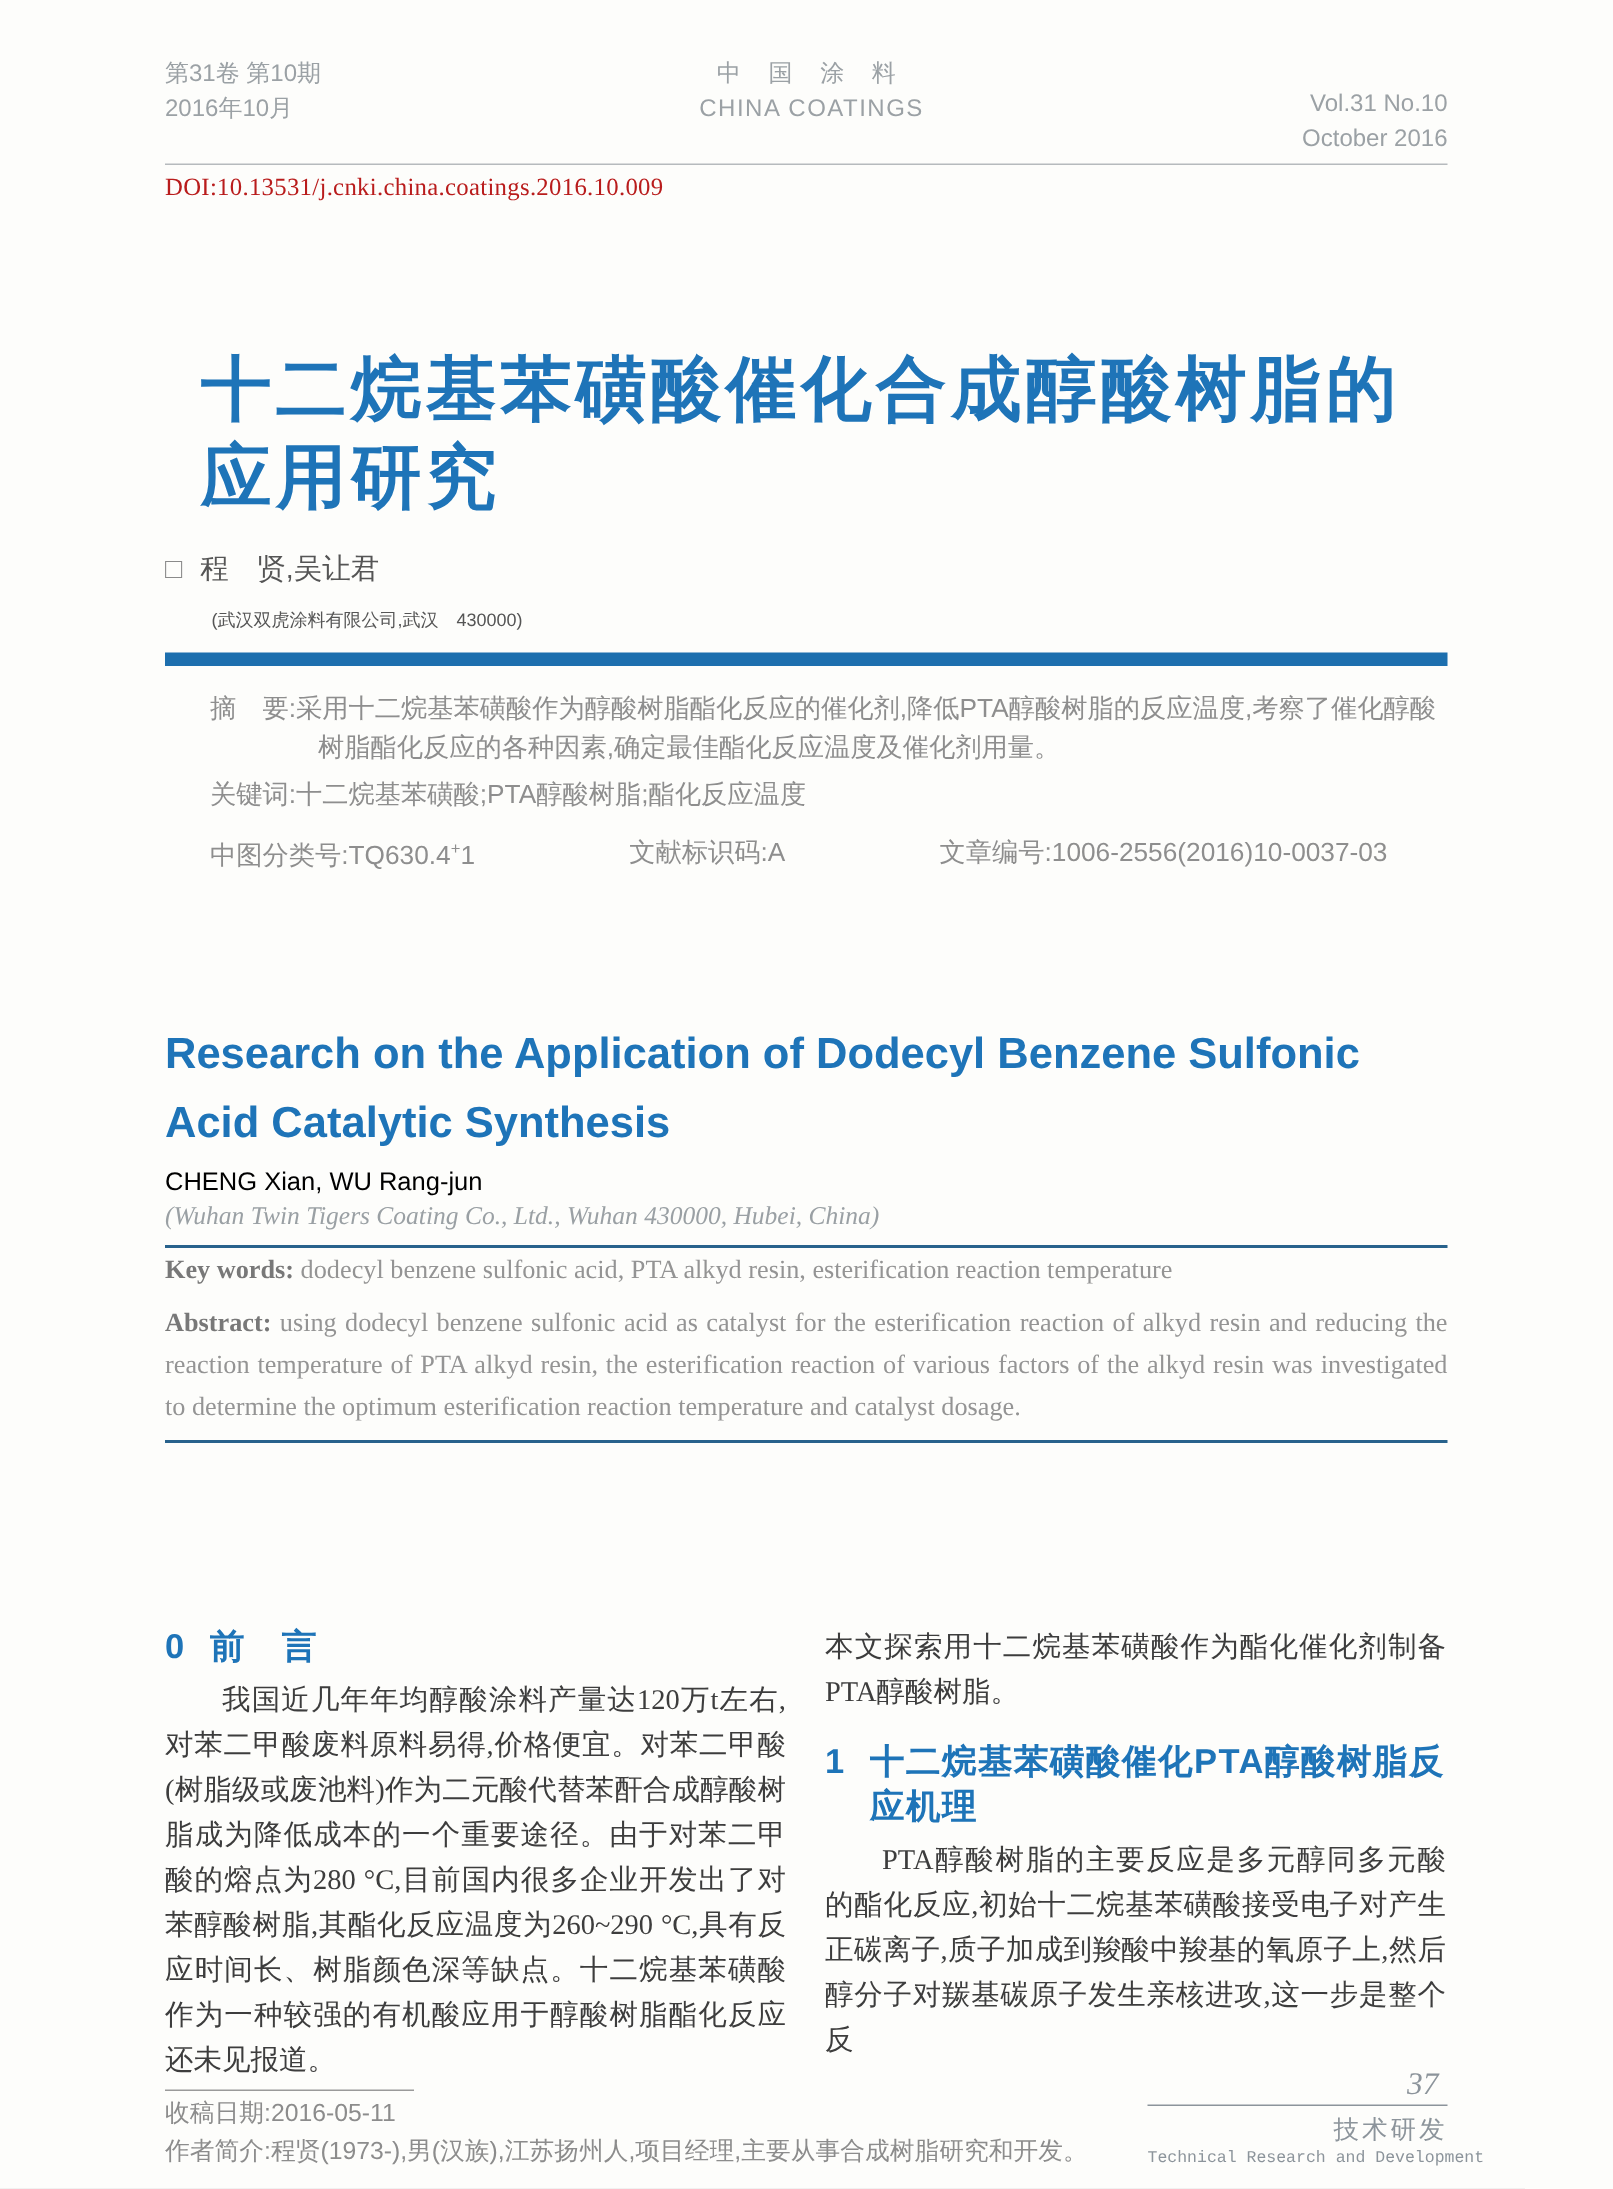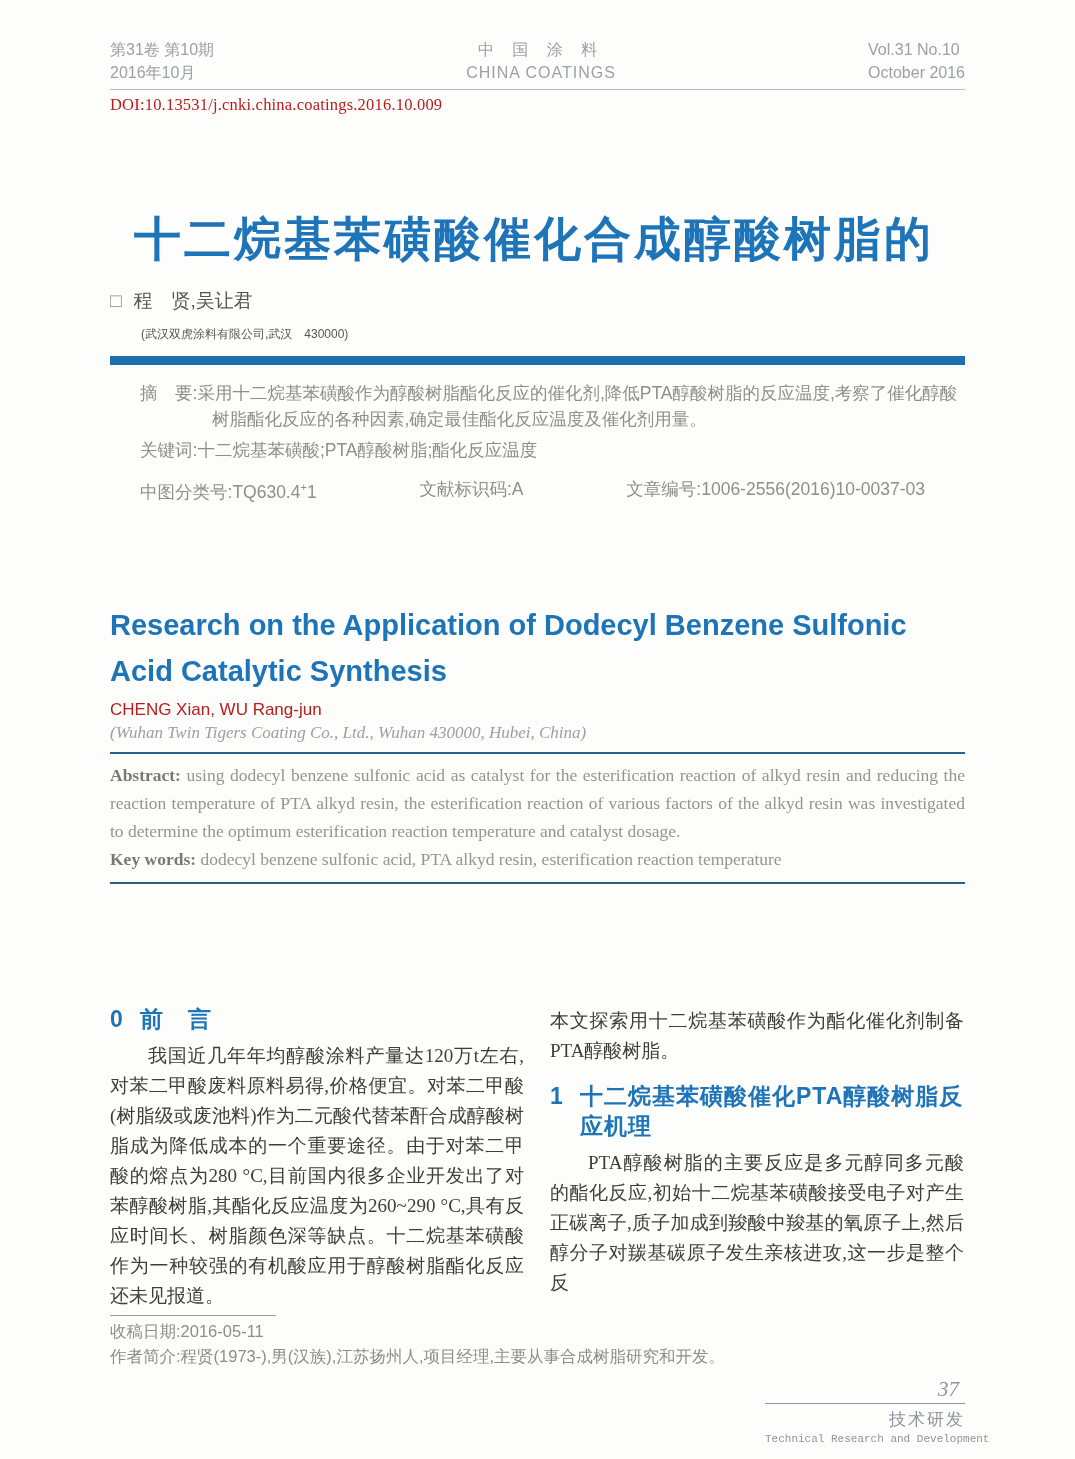--- a/index.html
+++ b/index.html
@@ -11,21 +11,21 @@
     font-family:"Liberation Serif","DejaVu Serif",serif;
     color:#3c3c3c;
   }
   
   .jheader { display:flex; justify-content:space-between; align-items:flex-start;
     font-family:"Liberation Sans","DejaVu Sans",sans-serif;
     color:#9ba1a5; font-size:16px; line-height:23px; }
   .jheader .hcol { white-space:nowrap; }
   .jheader .hcenter { text-align:center; letter-spacing:1px; }
   .jheader .hcenter .cn { letter-spacing:7px; }
-  .jheader .hright { text-align:left; }
+  .jheader .hright { text-align:right;margin-top:20px; }
   .header-rule { border:none; border-top:1.5px solid #b6babd; margin-top:5px; }
   .doi-line { margin-top:5px; font-size:16.5px; color:#b91c1c; letter-spacing:0.2px; }
 
   
   .title-cn { margin-top:94px; color:#1e74b8; font-family:"Liberation Sans","DejaVu Sans",sans-serif;
     font-weight:bold; font-size:47px; line-height:59px; letter-spacing:3px;margin-left:24px; }
   .authors-cn { margin-top:20px; font-family:"Liberation Sans","DejaVu Sans",sans-serif;
     font-size:19px; line-height:26px; color:#555; }
   .authors-cn .marker { color:#8a8a8a; margin-right:12px; }
   .affil-cn { margin-top:8px; padding-left:31px; font-family:"Liberation Sans","DejaVu Sans",sans-serif;
@@ -38,21 +38,21 @@
     color:#8e8e8e; font-size:17.5px; line-height:26px; }
   .hang { padding-left:72px; text-indent:-72px; }
   .cn-abs .row2 { margin-top:5px; }
   .cn-meta { display:flex; justify-content:space-between; margin-top:11px; padding-right:34px;align-items:center; }
   .cn-meta sup { font-size:11px; }
 
   
   .title-en { margin-top:97px; color:#1e74b8; font-family:"Liberation Sans","DejaVu Sans",sans-serif;
     font-weight:bold; font-size:29px; line-height:46px; white-space:nowrap; }
   .authors-en { margin-top:6px; font-family:"Liberation Sans","DejaVu Sans",sans-serif;
-    font-size:17px; color:#b91c1c; }
+    font-size:17px; color:#000000; }
   .affil-en { margin-top:3px; font-style:italic; font-size:17px; color:#9aa0a4; }
   .thin-blue-rule { border:none; border-top:2px solid #28628c; margin-top:9px; }
   .en-abs { margin-top:7px; color:#949494; font-size:17.5px; line-height:28px; text-align:justify; }
   .en-abs b { color:#787878; }
   .en-kw { margin-top:0; }
 
   
   .columns { display:flex; gap:26px; margin-top:120px; }
   .col { width:414px; }
   .sec-head { display:flex; color:#1e74b8; font-family:"Liberation Sans","DejaVu Sans",sans-serif;
@@ -94,20 +94,21 @@
     <div class="hcol hright">
       <div>Vol.31  No.10</div>
       <div>October 2016</div>
     </div>
   </div>
   <hr class="header-rule">
   <div class="doi-line">DOI:10.13531/j.cnki.china.coatings.2016.10.009</div>
 
   <h1 class="title-cn">
     <div>十二烷基苯磺酸催化合成醇酸树脂的</div>
+    <div>应用研究</div>
   </h1>
 
   <div class="authors-cn">
     <span class="marker">□</span><span>程　贤,吴让君</span>
   </div>
   <div class="affil-cn">(武汉双虎涂料有限公司,武汉　430000)</div>
 
   <div class="blue-bar"></div>
 
   <div class="cn-abs">
@@ -126,25 +127,25 @@
 
   <h2 class="title-en">
     <div>Research on the Application of Dodecyl Benzene Sulfonic</div>
     <div>Acid Catalytic Synthesis</div>
   </h2>
   <div class="authors-en">CHENG Xian, WU Rang-jun</div>
   <div class="affil-en">(Wuhan Twin Tigers Coating Co., Ltd., Wuhan 430000, Hubei, China)</div>
 
   <hr class="thin-blue-rule">
 
+  <div class="en-abs en-kw">
+    <b>Key words:</b><span> dodecyl benzene sulfonic acid, PTA alkyd resin, esterification reaction temperature</span>
+  </div>
   <div class="en-abs">
     <b>Abstract:</b><span> using dodecyl benzene sulfonic acid as catalyst for the esterification reaction of alkyd resin and reducing the reaction temperature of PTA alkyd resin, the esterification reaction of various factors of the alkyd resin was investigated to determine the optimum esterification reaction temperature and catalyst dosage.</span>
-  </div>
-  <div class="en-abs en-kw">
-    <b>Key words:</b><span> dodecyl benzene sulfonic acid, PTA alkyd resin, esterification reaction temperature</span>
   </div>
 
   <hr class="thin-blue-rule">
 
   <div class="columns">
     <div class="col">
       <div class="sec-head">
         <span class="num">0</span>
         <span class="t">前　言</span>
       </div>

